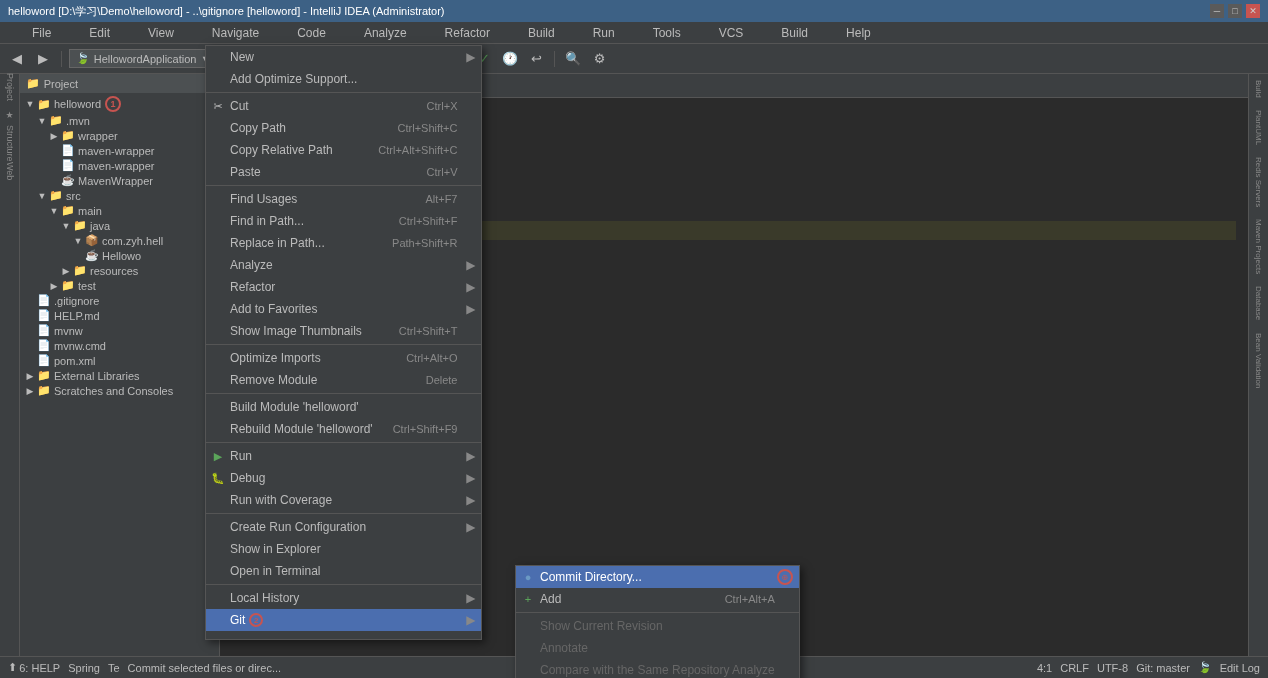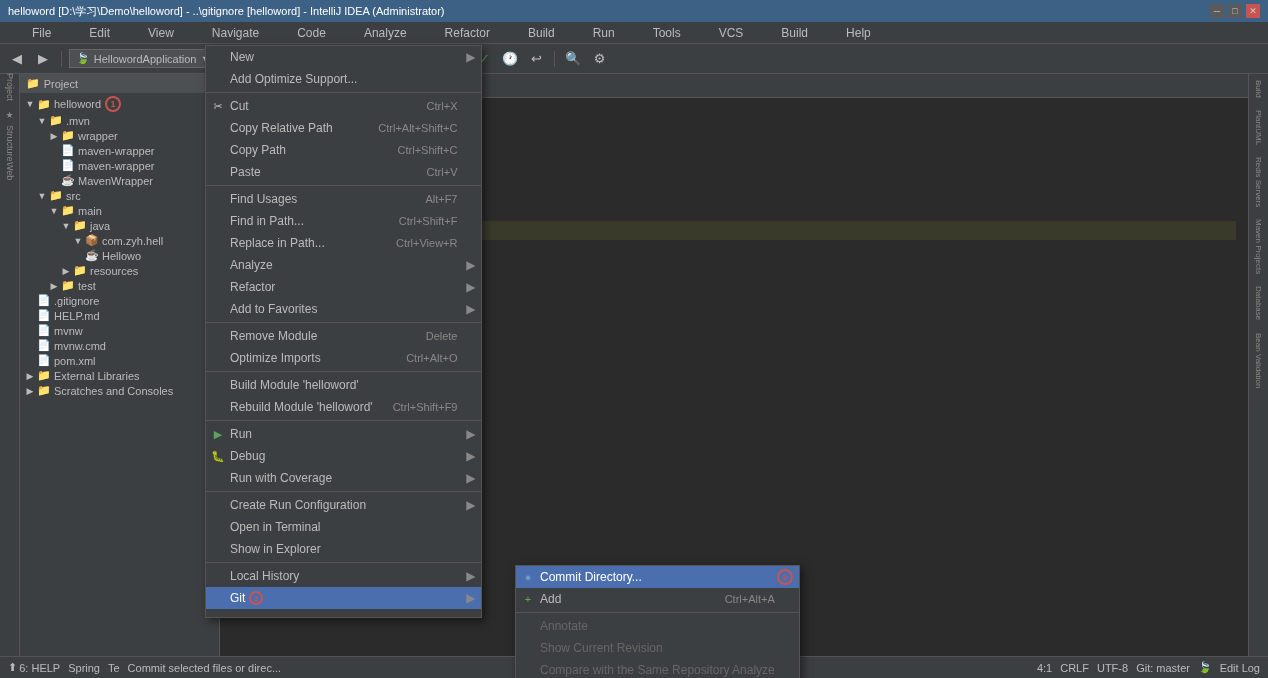--- a/index.html
+++ b/index.html
@@ -532,69 +532,73 @@
   </div>
 
   <div class="context-menu-separator"></div>
 
   <div class="context-menu-item">
     <span class="context-menu-icon">✂</span>
     <span>Cut</span>
     <span class="context-menu-shortcut">Ctrl+X</span>
   </div>
   <div class="context-menu-item">
+    <span>Copy Path</span>
+    <span class="context-menu-shortcut">Ctrl+Shift+C</span>
+  </div>
+  <div class="context-menu-item">
     <span>Copy Relative Path</span>
     <span class="context-menu-shortcut">Ctrl+Alt+Shift+C</span>
   </div>
   <div class="context-menu-item">
-    <span>Copy Path</span>
-    <span class="context-menu-shortcut">Ctrl+Shift+C</span>
-  </div>
-  <div class="context-menu-item">
     <span>Paste</span>
     <span class="context-menu-shortcut">Ctrl+V</span>
   </div>
 
   <div class="context-menu-separator"></div>
 
   <div class="context-menu-item">
     <span>Find Usages</span>
     <span class="context-menu-shortcut">Alt+F7</span>
   </div>
   <div class="context-menu-item">
     <span>Find in Path...</span>
     <span class="context-menu-shortcut">Ctrl+Shift+F</span>
   </div>
   <div class="context-menu-item">
     <span>Replace in Path...</span>
-    <span class="context-menu-shortcut">Ctrl+View+R</span>
+    <span class="context-menu-shortcut">Path+Shift+R</span>
   </div>
   <div class="context-menu-item">
     <span>Analyze</span>
     <span class="context-menu-arrow">▶</span>
   </div>
   <div class="context-menu-item">
     <span>Refactor</span>
     <span class="context-menu-arrow">▶</span>
   </div>
   <div class="context-menu-item">
     <span>Add to Favorites</span>
     <span class="context-menu-arrow">▶</span>
   </div>
-
-  <div class="context-menu-separator"></div>
-
+  <div class="context-menu-item">
+    <span>Show Image Thumbnails</span>
+    <span class="context-menu-shortcut">Ctrl+Shift+T</span>
+  </div>
+
+  <div class="context-menu-separator"></div>
+
+  <div class="context-menu-item">
+    <span>Optimize Imports</span>
+    <span class="context-menu-shortcut">Ctrl+Alt+O</span>
+  </div>
   <div class="context-menu-item">
     <span>Remove Module</span>
     <span class="context-menu-shortcut">Delete</span>
   </div>
-  <div class="context-menu-item">
-    <span>Optimize Imports</span>
-    <span class="context-menu-shortcut">Ctrl+Alt+O</span>
-  </div>
 
   <div class="context-menu-separator"></div>
 
   <div class="context-menu-item">
     <span>Build Module 'helloword'</span>
   </div>
   <div class="context-menu-item">
     <span>Rebuild Module 'helloword'</span>
     <span class="context-menu-shortcut">Ctrl+Shift+F9</span>
   </div>
@@ -616,24 +620,24 @@
     <span class="context-menu-arrow">▶</span>
   </div>
 
   <div class="context-menu-separator"></div>
 
   <div class="context-menu-item">
     <span>Create Run Configuration</span>
     <span class="context-menu-arrow">▶</span>
   </div>
   <div class="context-menu-item">
+    <span>Show in Explorer</span>
+  </div>
+  <div class="context-menu-item">
     <span>Open in Terminal</span>
-  </div>
-  <div class="context-menu-item">
-    <span>Show in Explorer</span>
   </div>
 
   <div class="context-menu-separator"></div>
 
   <div class="context-menu-item">
     <span>Local History</span>
     <span class="context-menu-arrow">▶</span>
   </div>
   <div class="context-menu-item highlighted">
     <span>Git</span>
@@ -654,22 +658,22 @@
   </div>
   <div class="context-menu-item">
     <span class="context-menu-icon" style="color:#5ba55a;">+</span>
     <span>Add</span>
     <span class="context-menu-shortcut">Ctrl+Alt+A</span>
   </div>
 
   <div class="context-menu-separator"></div>
 
   <div class="context-menu-item disabled">
+    <span>Show Current Revision</span>
+  </div>
+  <div class="context-menu-item disabled">
     <span>Annotate</span>
-  </div>
-  <div class="context-menu-item disabled">
-    <span>Show Current Revision</span>
   </div>
   <div class="context-menu-item disabled">
     <span>Compare with the Same Repository Analyze</span>
   </div>
 
 </div>
 
 </body></html>

